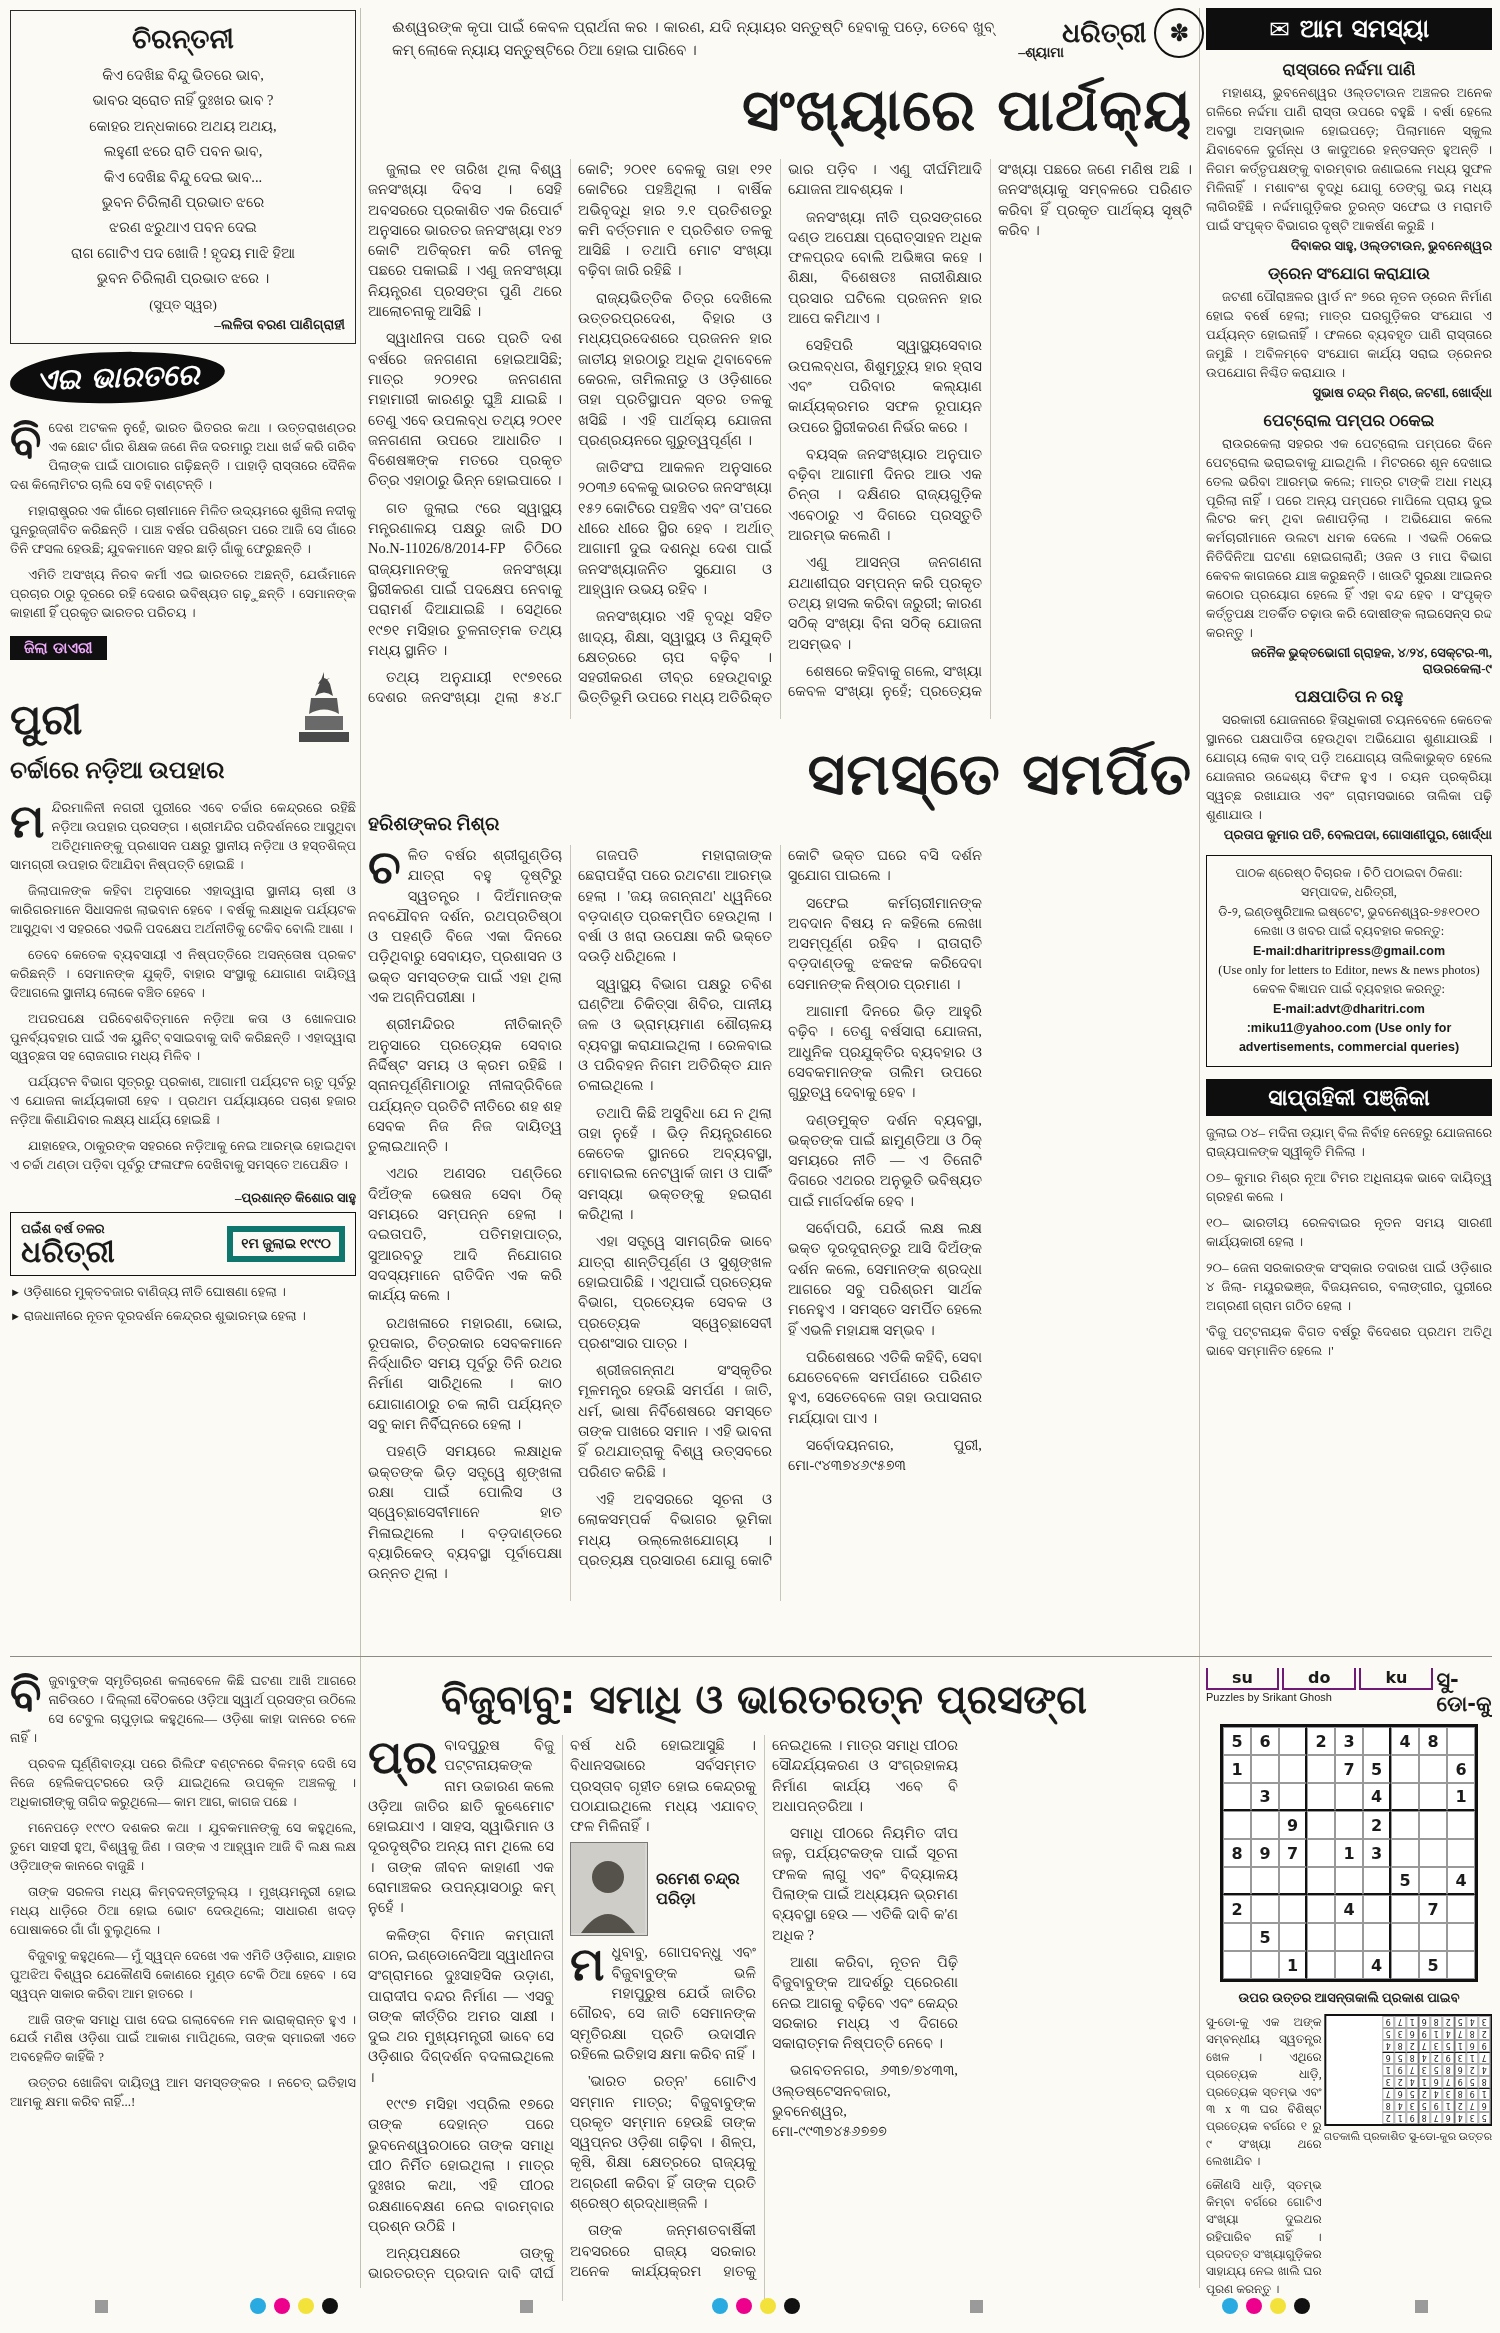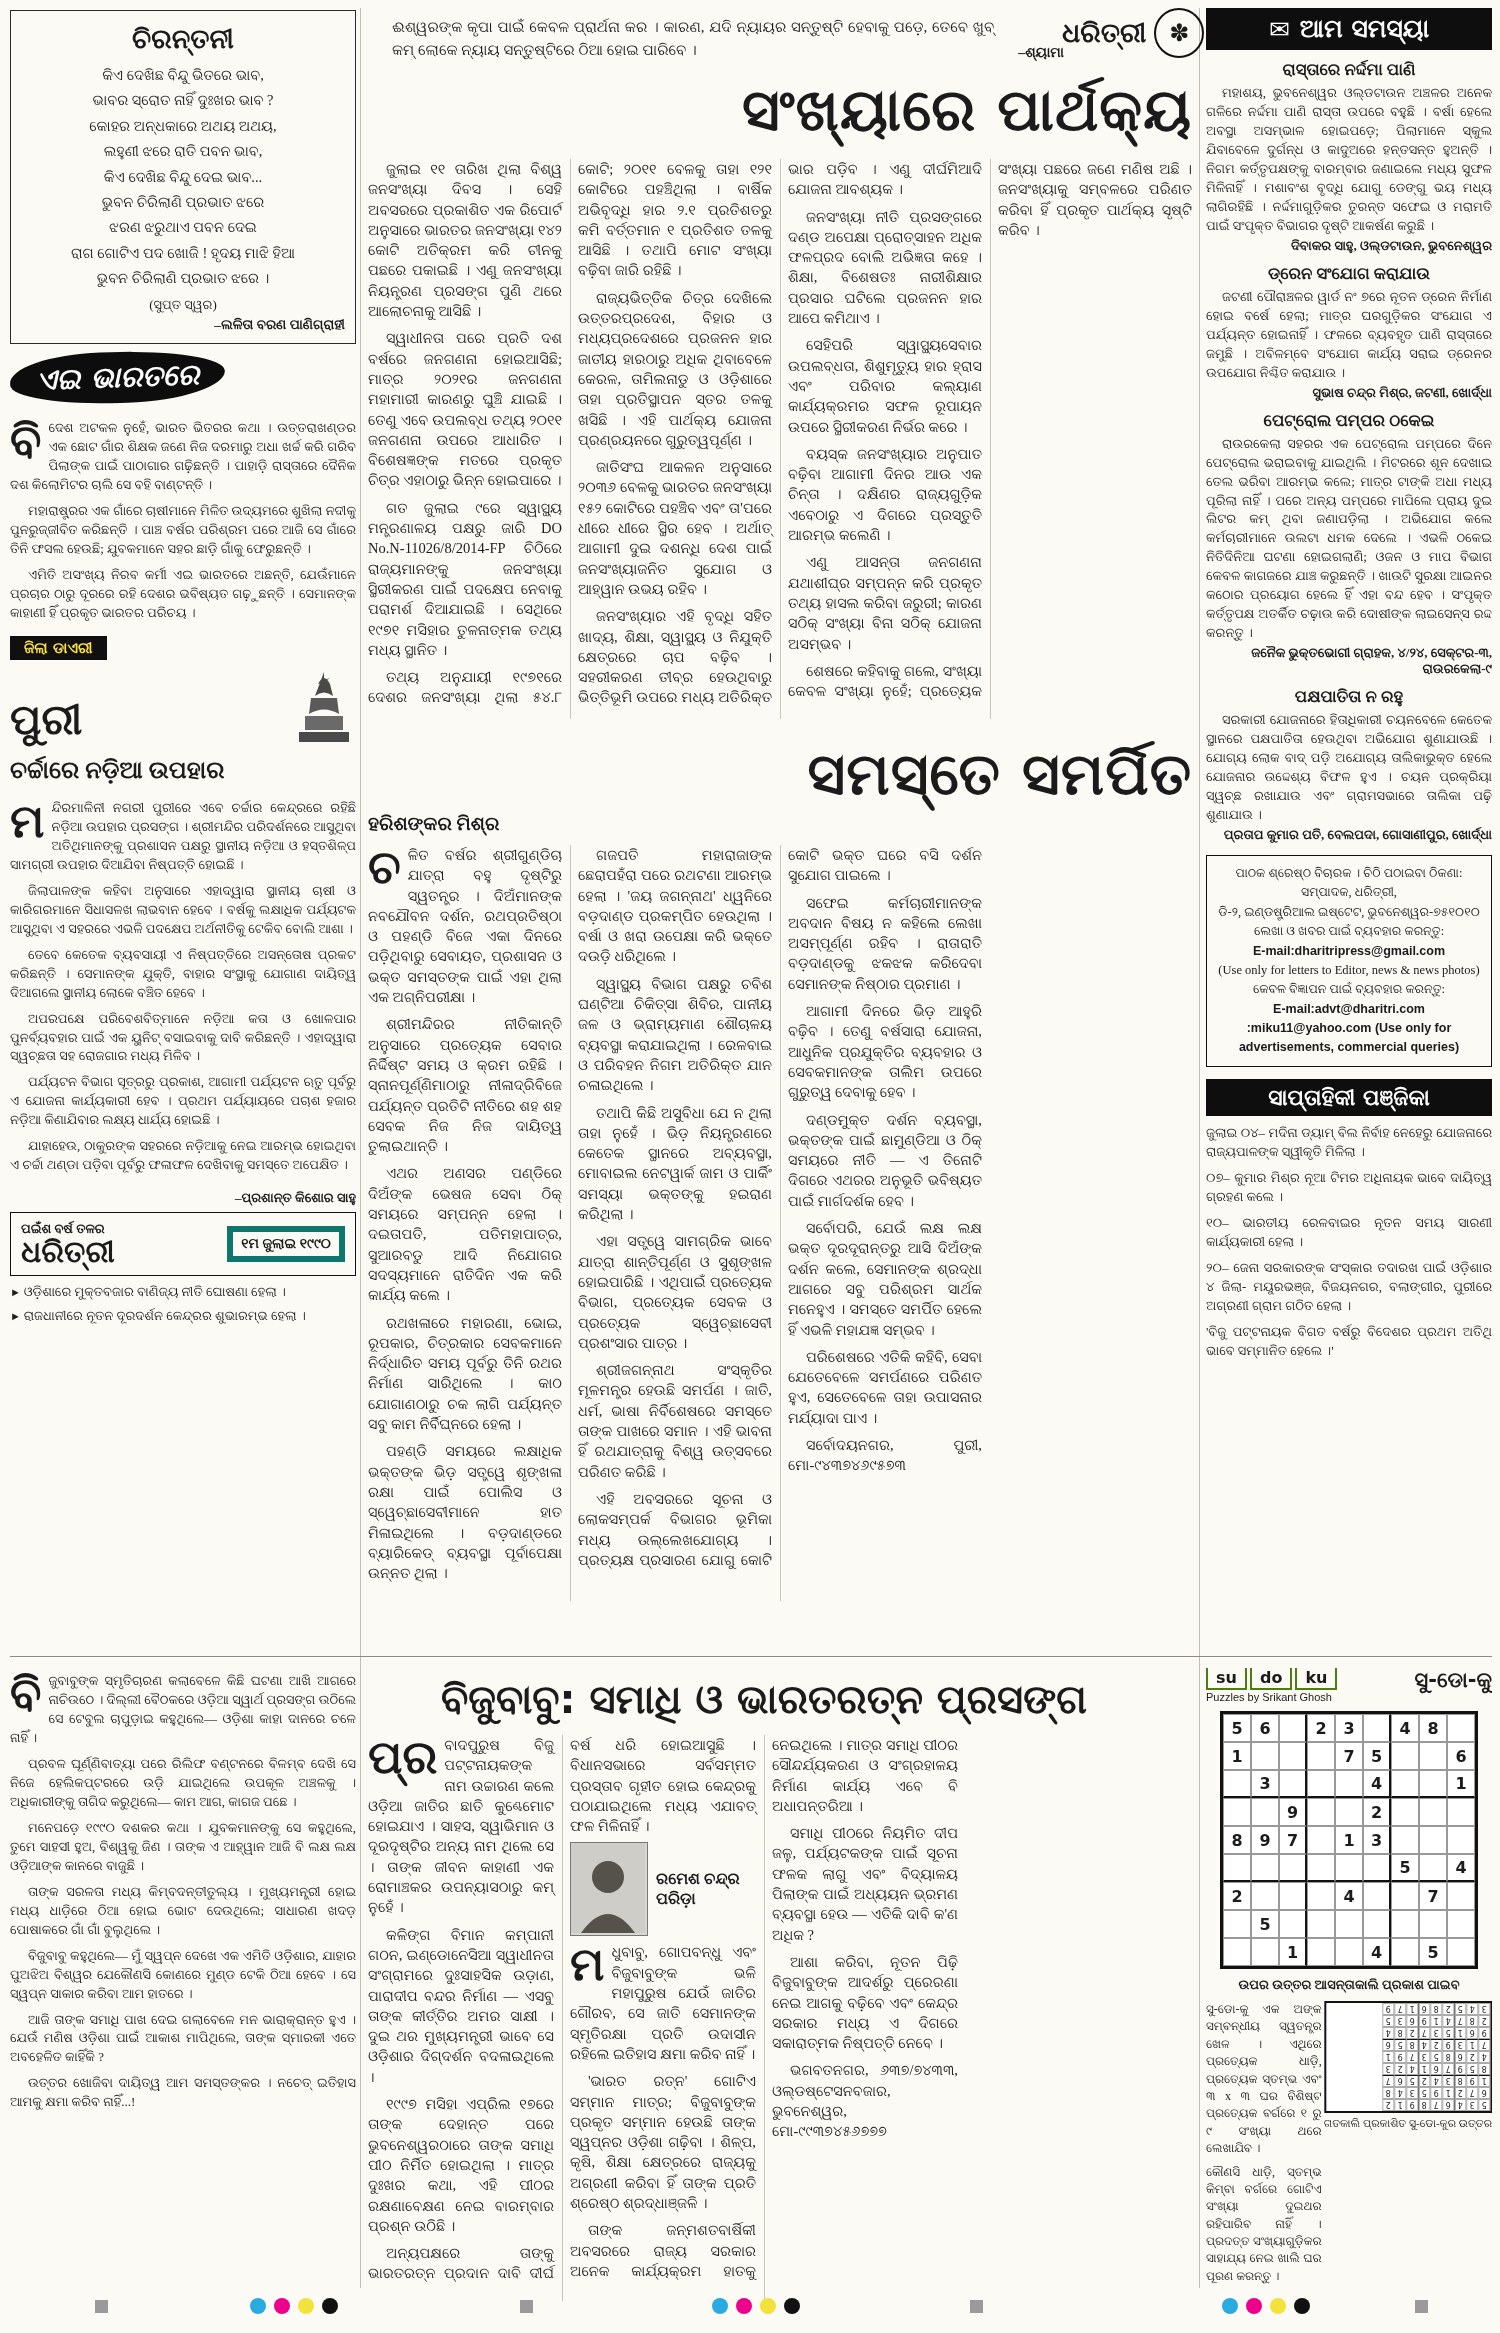--- a/index.html
+++ b/index.html
@@ -20,21 +20,21 @@
   .left-rail{position:absolute;left:10px;top:10px;width:346px;height:1640px;overflow:hidden;
              display:flex;flex-direction:column;gap:6px;}
   .poem-box{border:1.5px solid #2a2a2a;padding:12px 10px 10px;}
   .poem-title{text-align:center;font-weight:bold;font-size:27px;margin-bottom:8px;font-family:"DejaVu Sans",sans-serif;}
   .poem-lines div{text-align:center;font-size:14.5px;line-height:1.75;}
   .poem-note{text-align:center;font-size:13px;margin-top:6px;}
   .poem-author{text-align:right;font-weight:bold;font-size:13.5px;margin-top:4px;}
   .ei-ribbon{display:inline-block;background:#0d0d0d;color:#fff;font:bold italic 29px "DejaVu Sans",sans-serif;
              padding:8px 26px;border-radius:48% 60% 52% 58% / 62% 50% 64% 48%;transform:rotate(-2deg);
              margin:2px 0 10px;align-self:flex-start;}
-  .diary-label{display:inline-block;background:#101010;color:#fde047;font:bold 15px "DejaVu Sans",sans-serif;
+  .diary-label{display:inline-block;background:#101010;color:#f0abfc;font:bold 15px "DejaVu Sans",sans-serif;
                padding:3px 14px;align-self:flex-start;}
   .diary-head-row{display:flex;align-items:flex-end;justify-content:space-between;margin:4px 0 2px;}
   .diary-district{font-size:42px;font-weight:bold;font-family:"DejaVu Sans",sans-serif;}
   .diary-headline{font-weight:bold;font-size:24px;margin:4px 0 8px;line-height:1.2;}
   .years-box{border:1.5px solid #101010;padding:8px 10px;display:flex;align-items:center;justify-content:space-between;}
   .years-label{font-size:13px;font-weight:bold;}
   .years-brand{font-size:30px;font-weight:bold;font-family:"DejaVu Sans",sans-serif;line-height:1;}
   .years-date{border:6px solid #0f766e;padding:4px 8px;font-weight:bold;font-size:14px;text-align:center;}
   .bullets div{font-size:13px;line-height:1.5;margin-bottom:4px;}
   .bullets div::before{content:"► ";font-size:11px;}
@@ -69,21 +69,21 @@
   .banner2{font-size:22px;margin-top:12px;}
   .ltr-head{font-weight:bold;font-size:16.5px;text-align:center;margin:10px 0 4px;}
   .ltr-body{font-size:13px;line-height:1.46;text-align:justify;text-indent:16px;margin:0;}
   .contact-box{border:1.5px solid #101010;margin-top:12px;padding:8px 9px;text-align:center;
                font-size:12.5px;line-height:1.55;}
   .contact-box div:nth-child(5),.contact-box div:nth-child(8),.contact-box div:nth-child(9),
   .contact-box div:nth-child(10){font-weight:bold;font-family:"Liberation Sans",sans-serif;}
   .panjika p{font-size:13px;line-height:1.46;text-align:justify;text-indent:0;margin:0 0 7px;}
   
   .sud-head{display:flex;justify-content:space-between;align-items:flex-start;margin-bottom:8px;}
-  .sud-logo span{border:2px solid #4d7c0f;padding:1px 8px;margin-right:3px;font:bold 16px "DejaVu Sans",sans-serif;}
+  .sud-logo span{border:2px solid #701a75;padding:1px 24px;margin-right:3px;font:bold 16px "DejaVu Sans",sans-serif;}
   .sud-credit{font:11px "Liberation Sans",sans-serif;margin-top:4px;}
   .sud-title{font:bold 21px "DejaVu Sans",sans-serif;}
   .sudoku-grid{display:grid;grid-template-columns:repeat(9,28px);grid-auto-rows:28px;border:3px solid #111;
                width:252px;margin:0 auto;background:#fff;}
   .sudoku-grid .cell{border:1px solid #999;display:flex;align-items:center;justify-content:center;
                      font:bold 16px "DejaVu Sans",sans-serif;}
   .sudoku-grid .br{border-right:2.5px solid #111;}
   .sudoku-grid .bb{border-bottom:2.5px solid #111;}
   .sud-note{text-align:center;font-weight:bold;font-size:13px;margin:8px 0;}
   .sud-bottom{display:flex;gap:2px;align-items:flex-start;}

